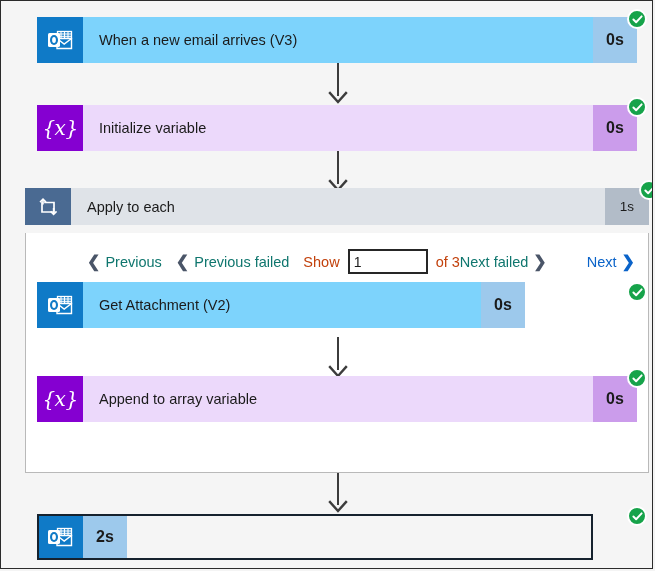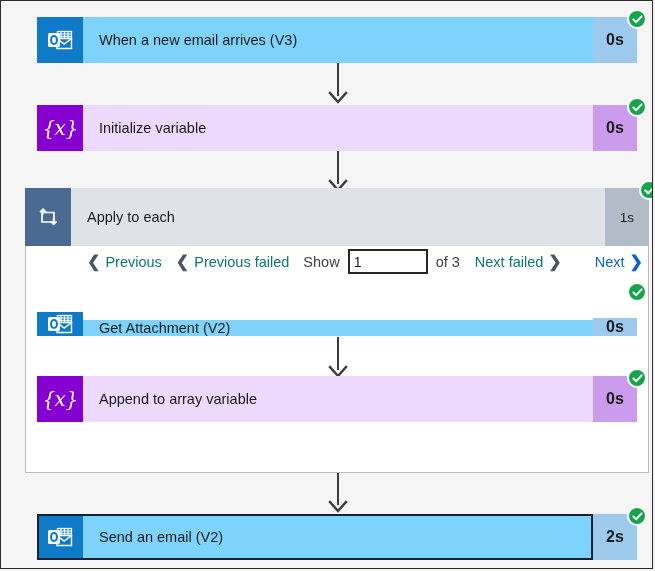--- a/index.html
+++ b/index.html
@@ -69,21 +69,21 @@
 
   
   .theme-purple .icon-box { background: #8500d1; }
   .theme-purple .card-body { background: #ecd9fb; }
   .theme-purple .duration  { background: #cb9ceb; }
 
   .loop-header {
     position: absolute;
     display: flex;
     align-items: stretch;
-    height: 58px;
+    height: 37px;
     box-sizing: border-box;
   }
   .loop-header .icon-box {
     width: 46px;
     min-width: 46px;
     background: #4a6a92;
     display: flex;
     align-items: center;
     justify-content: center;
   }
@@ -164,21 +164,21 @@
   .pager-btn.disabled .pager-label { color: #0f766e; }
   .pager-btn.disabled .chev { color: #4a5568; }
   .pager-btn.enabled .pager-label { color: #0a63c9; padding-left: 28px; }
   .pager-btn.enabled .chev { color: #0a63c9; }
   .chev {
     font-size: 16px;
     font-weight: bold;
     line-height: 1;
   }
   .pager-static {
-    color: #404040;
+    color: #c2410c;
   }
   .pager-input {
     width: 80px;
     height: 25px;
     border: 2px solid #262626;
     background: #ffffff;
     font-family: "Liberation Sans", sans-serif;
     font-size: 14px;
     color: #1b1b1b;
     padding: 0 4px;
@@ -282,34 +282,34 @@
 
     <span class="pager-btn disabled" style="margin-right:14px;">
       <span class="chev">❮</span>
       <span class="pager-label">Previous failed</span>
     </span>
 
     <span class="pager-static" style="margin-right:8px;">Show</span>
 
     <input class="pager-input" type="text" style="margin-right: 8px;" value="1">
 
-    <span class="pager-static" style="margin-right:15px;">of 3</span>
-
-    <span class="pager-btn disabled" style="margin-right:5px;">
+    <span class="pager-static" style="margin-right:0;">of 3</span>
+
+    <span class="pager-btn disabled" style="margin-right:12px;">
       <span class="pager-label">Next failed</span>
       <span class="chev">❯</span>
     </span>
 
     <span class="pager-btn enabled">
       <span class="pager-label">Next</span>
       <span class="chev">❯</span>
     </span>
   </div>
 
-  <div class="card theme-blue" style="left:36px; top:289px; width:600px;align-items:flex-end;">
+  <div class="card theme-blue" style="left:36px; top:281px; width:488px;">
     <div class="icon-box">
       <svg width="26" height="24" viewBox="0 0 26 24" aria-hidden="true">
         <rect x="10.5" y="3.5" width="14" height="7" fill="none" stroke="#ffffff" stroke-width="1.3"></rect>
         <line x1="14" y1="3.5" x2="14" y2="10.5" stroke="#ffffff" stroke-width="1.1"></line>
         <line x1="17.5" y1="3.5" x2="17.5" y2="10.5" stroke="#ffffff" stroke-width="1.1"></line>
         <line x1="21" y1="3.5" x2="21" y2="10.5" stroke="#ffffff" stroke-width="1.1"></line>
         <line x1="10.5" y1="6" x2="24.5" y2="6" stroke="#ffffff" stroke-width="1.1"></line>
         <line x1="10.5" y1="8.3" x2="24.5" y2="8.3" stroke="#ffffff" stroke-width="1.1"></line>
         <path d="M10 10.5 L24.5 10.5 L24.5 20.5 L10 20.5 Z" fill="#0f7ac7" stroke="#ffffff" stroke-width="1.4"></path>
         <path d="M10 10.5 L17.2 16 L24.5 10.5" fill="none" stroke="#ffffff" stroke-width="1.4"></path>
@@ -363,21 +363,20 @@
         <line x1="21" y1="3.5" x2="21" y2="10.5" stroke="#ffffff" stroke-width="1.1"></line>
         <line x1="10.5" y1="6" x2="24.5" y2="6" stroke="#ffffff" stroke-width="1.1"></line>
         <line x1="10.5" y1="8.3" x2="24.5" y2="8.3" stroke="#ffffff" stroke-width="1.1"></line>
         <path d="M10 10.5 L24.5 10.5 L24.5 20.5 L10 20.5 Z" fill="#0f7ac7" stroke="#ffffff" stroke-width="1.4"></path>
         <path d="M10 10.5 L17.2 16 L24.5 10.5" fill="none" stroke="#ffffff" stroke-width="1.4"></path>
         <rect x="1" y="5" width="12" height="14" rx="1.6" fill="#ffffff"></rect>
         <ellipse cx="7" cy="12" rx="4" ry="5" fill="#0f7ac7"></ellipse>
         <ellipse cx="7" cy="12" rx="1.9" ry="2.9" fill="#ffffff"></ellipse>
       </svg>
     </div>
-    <div class="card-body">Send an email (V2)</div>
     <div class="duration">2s</div>
   </div>
   <div class="selected-outline" style="left:36px; top:513px; width:556px; height:46px;"></div>
   <div class="status-badge" style="left:626px; top:505px;">
     <svg width="11" height="11" viewBox="0 0 12 12">
         <path d="M1.5 6 L4.5 9 L10.5 2.6" fill="none" stroke="#ffffff" stroke-width="2.1" stroke-linecap="round" stroke-linejoin="round"></path>
       </svg>
   </div>
 
 </div>

